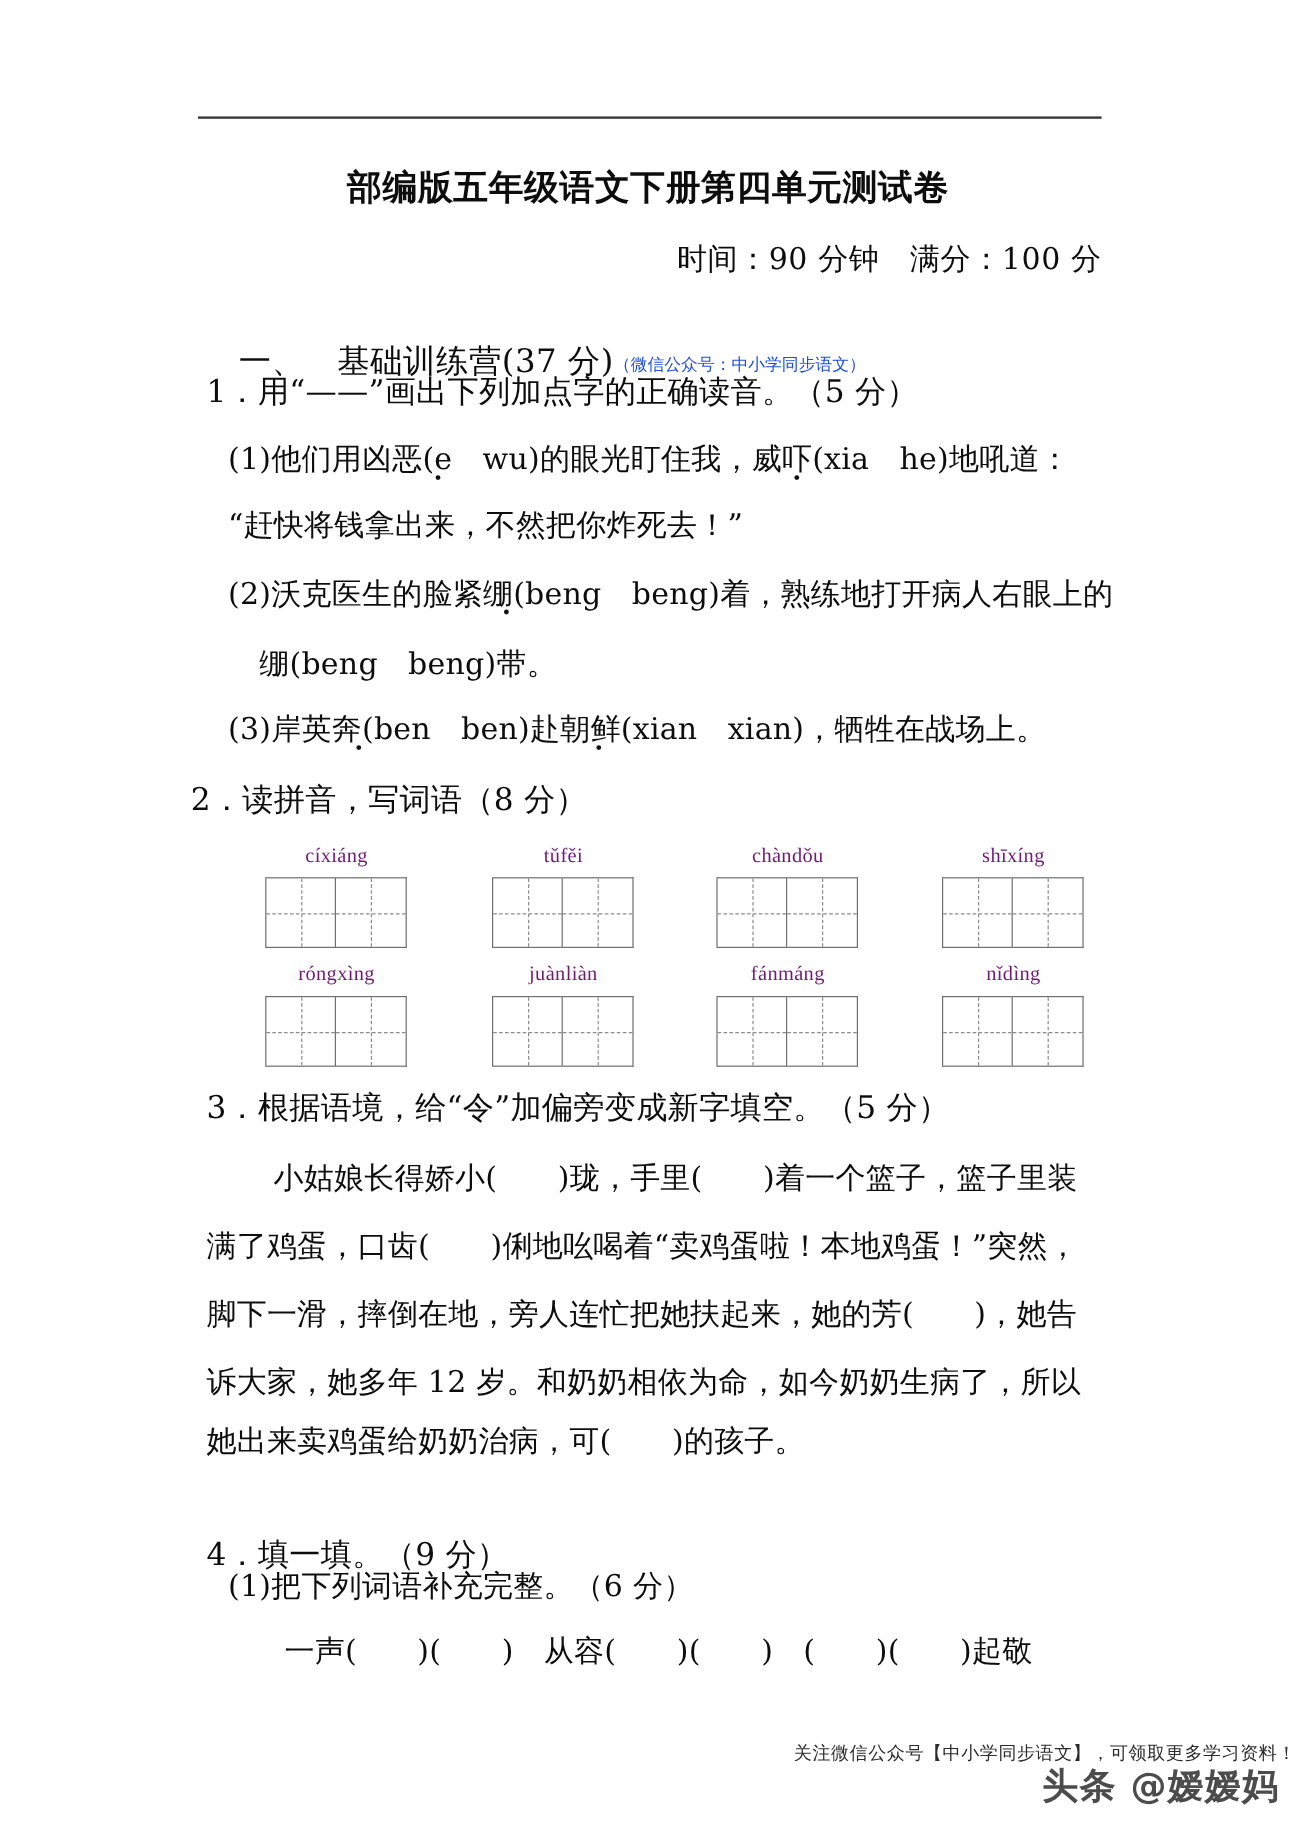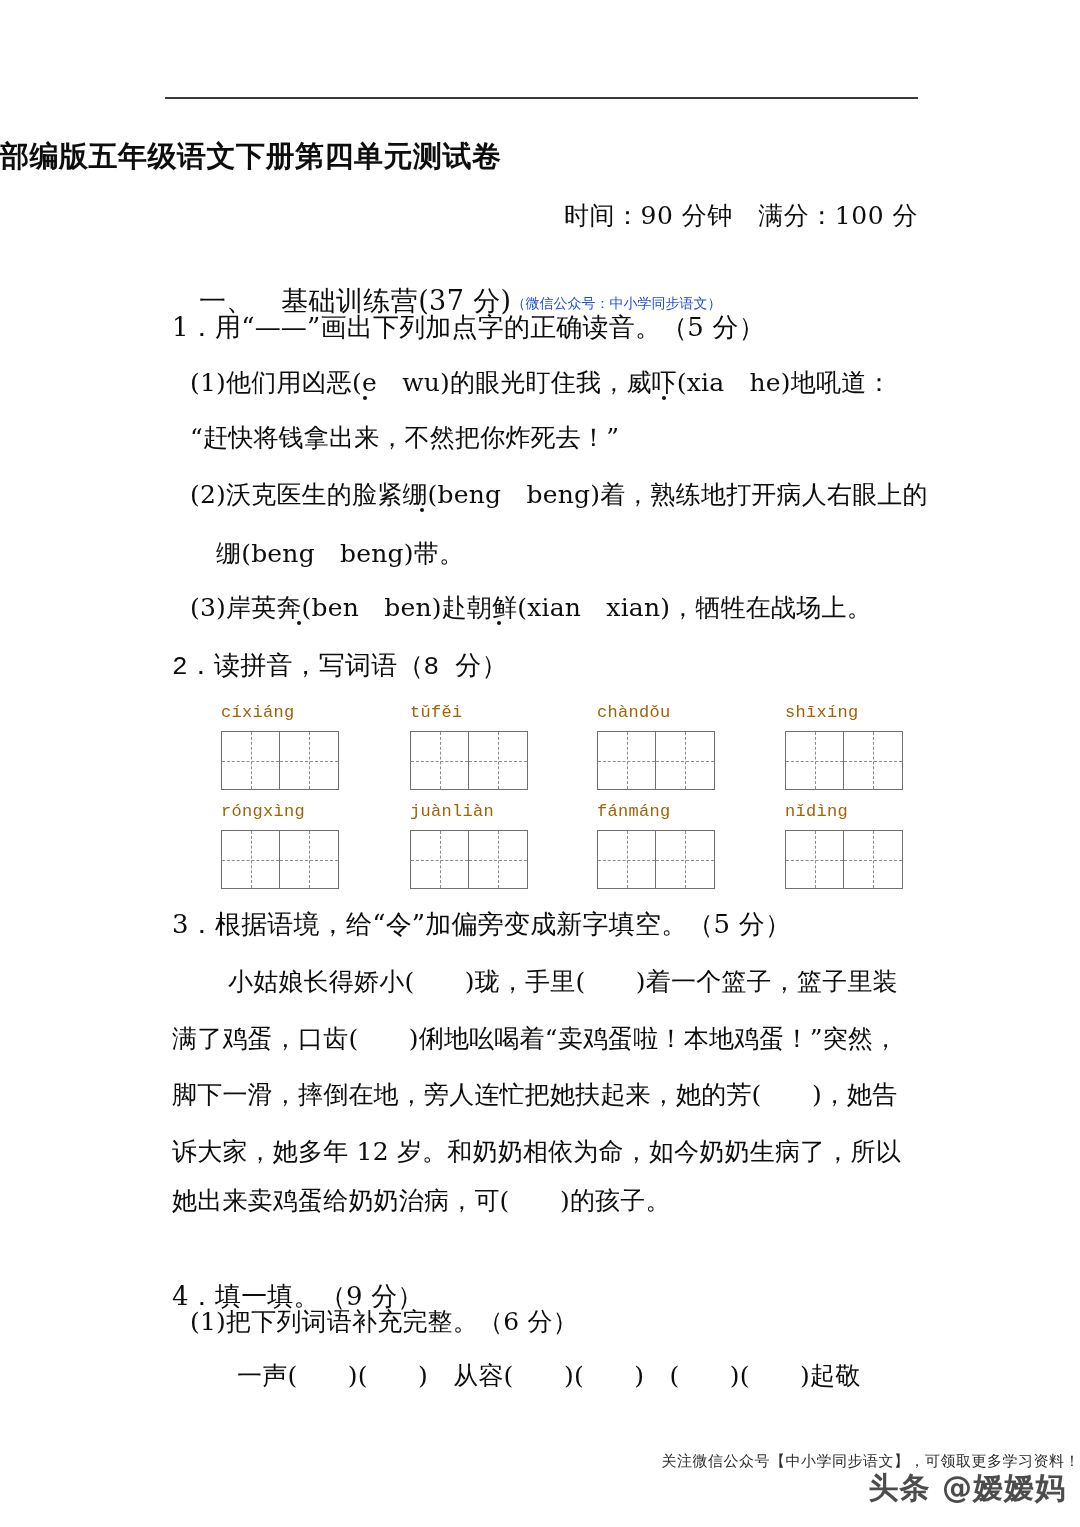--- a/index.html
+++ b/index.html
@@ -30,20 +30,21 @@
     height: 0;
     border-top: 2px solid #3a3a3a;
   }
 
   
   .doc-title {
     position: absolute;
     left: 0;
     top: 137px;
     width: 1080px;
+    text-align: center;
     font-size: 29px;
     font-weight: bold;
     letter-spacing: 0.5px;
     font-family: "DejaVu Sans", "Liberation Sans", sans-serif;
   }
 
   .meta-line {
     position: absolute;
     right: 162px;
     top: 199px;
@@ -92,24 +93,24 @@
   
   .grid-group {
     position: absolute;
   }
   .grid-pinyin {
     position: absolute;
     top: 0;
     left: 0;
     width: 119px;
     display: flex;
-    justify-content: flex-start;
-    font-family: Liberation Mono, monospace;
+    justify-content: center;
+    font-family: Liberation Serif, serif;
     font-size: 17px;
-    color: #a16207;
+    color: #701a75;
     letter-spacing: 0.3px;
   }
   .grid-pinyin span { display: inline-block; }
   .grid-boxes {
     position: absolute;
     top: 28px;
     left: 0;
     display: flex;
   }
   .cell {
@@ -188,21 +189,21 @@
 
   <div class="row" style="left:190px; top:481px;">(2)沃克医生的脸紧绷(beng　beng)着，熟练地打开病人右眼上的</div>
   <div class="dot" style="left:420px; top:508px;"></div>
 
   <div class="row" style="left:216px; top:540px;">绷(beng　beng)带。</div>
 
   <div class="row" style="left:190px; top:594px;">(3)岸英奔(ben　ben)赴朝鲜(xian　xian)，牺牲在战场上。</div>
   <div class="dot" style="left:297px; top:621px;"></div>
   <div class="dot" style="left:497px; top:621px;"></div>
 
-  <div class="row big" style="left:172px; top:653px;font-family:Liberation Mono, monospace;">2．读拼音，写词语（8 分）</div>
+  <div class="row big" style="left:159px; top:653px;">2．读拼音，写词语（8 分）</div>
 
   <div class="grid-group" style="left:221px; top:703px;">
     <div class="grid-pinyin">
       <span>cí</span>
       <span>xiáng</span>
     </div>
     <div class="grid-boxes">
       <div class="cell"></div>
       <div class="cell"></div>
     </div>

